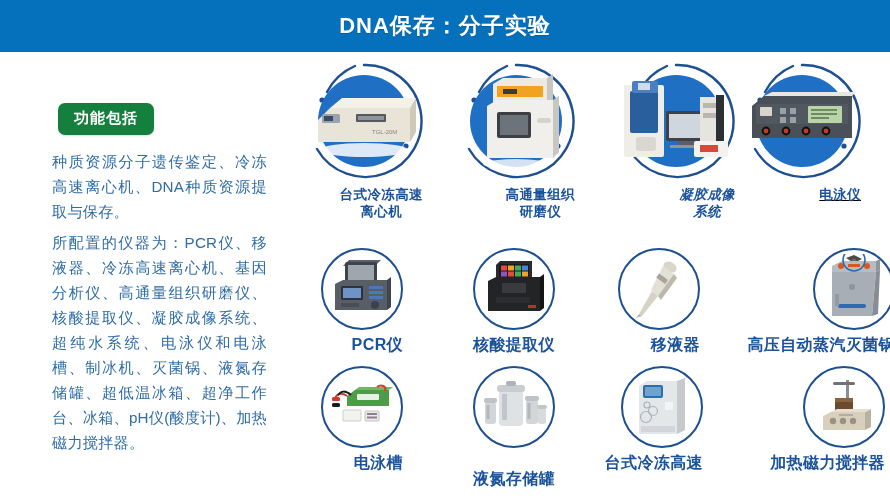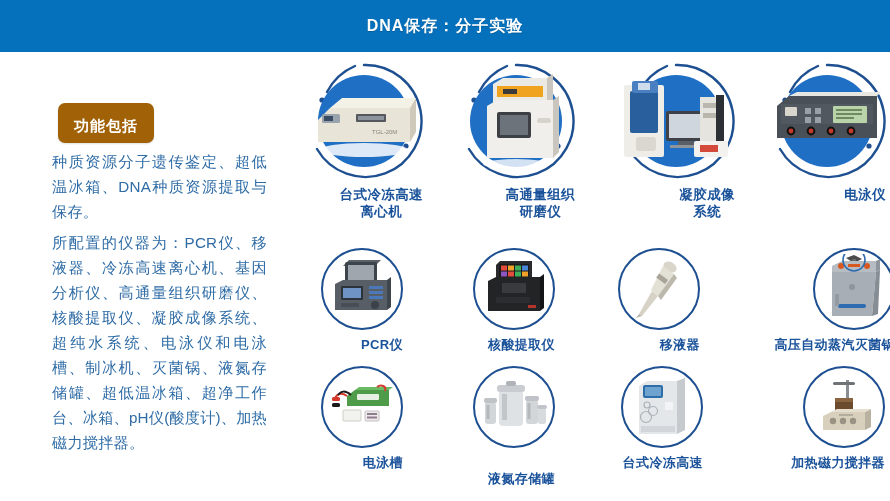--- a/index.html
+++ b/index.html
@@ -9,33 +9,33 @@
     font-family:"Liberation Sans","DejaVu Sans",sans-serif;
     overflow:hidden;position:relative;
   }
   
   #header{
     position:absolute;left:0;top:0;width:890px;height:52px;
     background:#0571bd;
     display:flex;align-items:center;justify-content:center;
   }
   #header-title{
-    color:#ffffff;font-size:16px;font-weight:bold;letter-spacing:1px;
+    color:#ffffff;font-size:22px;font-weight:bold;letter-spacing:1px;
     text-shadow:0 1px 1px rgba(0,0,0,.18);
     text-align:center;
   }
   
   #left-panel{
     position:absolute;left:0;top:52px;width:275px;height:449px;
   }
   #feature-badge{
     position:absolute;left:58px;top:51px;
-    background:#a16207;color:#fff;
+    background:#15803d;color:#fff;
     font-size:15px;font-weight:bold;
-    padding:14px 16px 7px 16px;border-radius:7px;
+    padding:6px 16px 7px 16px;border-radius:7px;
     letter-spacing:1px;
     box-shadow:0 1px 2px rgba(0,0,0,.12);
   }
   .left-para{
     position:absolute;left:52px;width:215px;
     color:#2f6ca6;font-size:15.2px;line-height:25px;
     font-weight:500;letter-spacing:.2px;
     text-align:justify;text-justify:inter-ideograph;
   }
   #para-1{top:97px;}
@@ -65,32 +65,32 @@
   .ring-sm{
     position:relative;width:78px;height:78px;border-radius:50%;
     border:2.2px solid #1d4f91;background:#fff;
     display:flex;align-items:center;justify-content:center;
     overflow:hidden;
   }
   .caption{
     margin-top:6px;color:#1b539b;font-size:13.5px;font-weight:bold;
     line-height:17px;text-align:center;white-space:pre-line;letter-spacing:.4px;
   }
-  .cap-sm{font-size:13px;}
+  .cap-sm{font-size:16px;}
 </style>
 </head>
 <body>
 
 <div id="header">
   <div id="header-title">DNA保存：分子实验</div>
 </div>
 
 <div id="left-panel">
   <div id="feature-badge">功能包括</div>
-  <div class="left-para" id="para-1">种质资源分子遗传鉴定、超低温冰箱、DNA种质资源提取与保存。</div>
+  <div class="left-para" id="para-1">种质资源分子遗传鉴定、冷冻高速离心机、DNA种质资源提取与保存。</div>
   <div class="left-para" id="para-2">所配置的仪器为：PCR仪、移液器、冷冻高速离心机、基因分析仪、高通量组织研磨仪、核酸提取仪、凝胶成像系统、超纯水系统、电泳仪和电泳槽、制冰机、灭菌锅、液氮存储罐、超低温冰箱、超净工作台、冰箱、pH仪(酸度计)、加热磁力搅拌器。</div>
 </div>
 
 <div id="grid">
 
   <div class="cell" style="left:8px;top:10px;width:140px;">
     <div class="circle-wrap">
       <div class="ring-big">
         <svg class="ring-arc" viewBox="0 0 118 118">
           <path d="M59 3 A56 56 0 1 1 12 87" fill="none" stroke="#1d4f91" stroke-width="2.4" stroke-linecap="round"></path>
@@ -137,21 +137,21 @@
           <rect x="24" y="40" width="34" height="26" rx="2" fill="#3c3f44"></rect>
           <rect x="27" y="43" width="28" height="20" fill="#6d737a"></rect>
           <rect x="64" y="46" width="14" height="5" rx="2.5" fill="#d6d3cb"></rect>
         </svg>
       </div>
     </div>
     <div class="caption">高通量组织
 研磨仪</div>
   </div>
 
-  <div class="cell" style="left:310px;top:10px;width:150px;">
+  <div class="cell" style="left:310px;top:10px;width:150px;font-style:italic;">
     <div class="circle-wrap">
       <div class="ring-big">
         <svg class="ring-arc" viewBox="0 0 118 118">
           <path d="M59 3 A56 56 0 1 1 12 87" fill="none" stroke="#1d4f91" stroke-width="2.4" stroke-linecap="round"></path>
           <path d="M22 30 A56 56 0 0 1 50 4" fill="none" stroke="#1d4f91" stroke-width="2.4" stroke-linecap="round"></path>
           <circle cx="17" cy="38" r="2.6" fill="#1d4f91"></circle>
           <circle cx="101" cy="84" r="2.6" fill="#1d4f91"></circle>
         </svg>
         <div class="disc"></div>
         <svg class="shot" width="112" height="92" viewBox="0 0 112 92">
@@ -170,21 +170,21 @@
           <rect x="96" y="20" width="8" height="48" fill="#2c2f33"></rect>
           <rect x="74" y="66" width="34" height="16" rx="2" fill="#f3f2ee"></rect>
           <rect x="80" y="70" width="18" height="7" fill="#d44a3b"></rect>
         </svg>
       </div>
     </div>
     <div class="caption">凝胶成像
 系统</div>
   </div>
 
-  <div class="cell" style="left:466px;top:10px;width:145px;">
+  <div class="cell" style="left:441px;top:10px;width:145px;text-decoration:underline;">
     <div class="circle-wrap">
       <div class="ring-big">
         <svg class="ring-arc" viewBox="0 0 118 118">
           <path d="M59 3 A56 56 0 1 1 12 87" fill="none" stroke="#1d4f91" stroke-width="2.4" stroke-linecap="round"></path>
           <path d="M22 30 A56 56 0 0 1 50 4" fill="none" stroke="#1d4f91" stroke-width="2.4" stroke-linecap="round"></path>
           <circle cx="17" cy="38" r="2.6" fill="#1d4f91"></circle>
           <circle cx="101" cy="84" r="2.6" fill="#1d4f91"></circle>
         </svg>
         <div class="disc"></div>
         <svg class="shot" width="108" height="62" viewBox="0 0 108 62">

